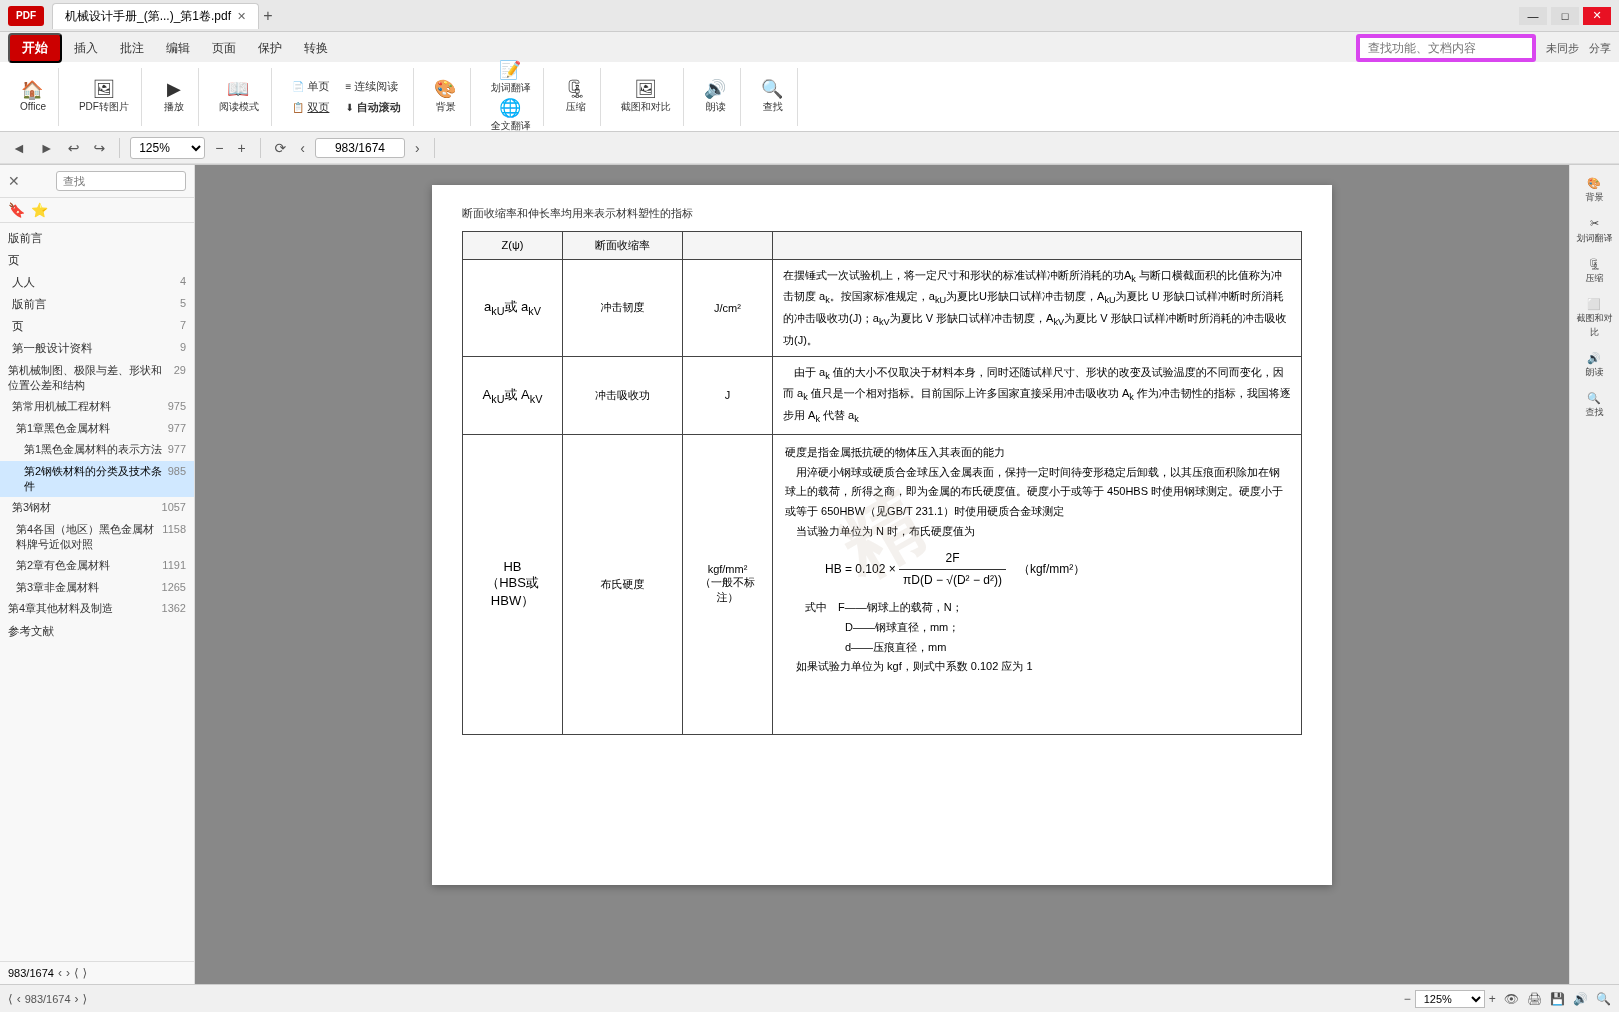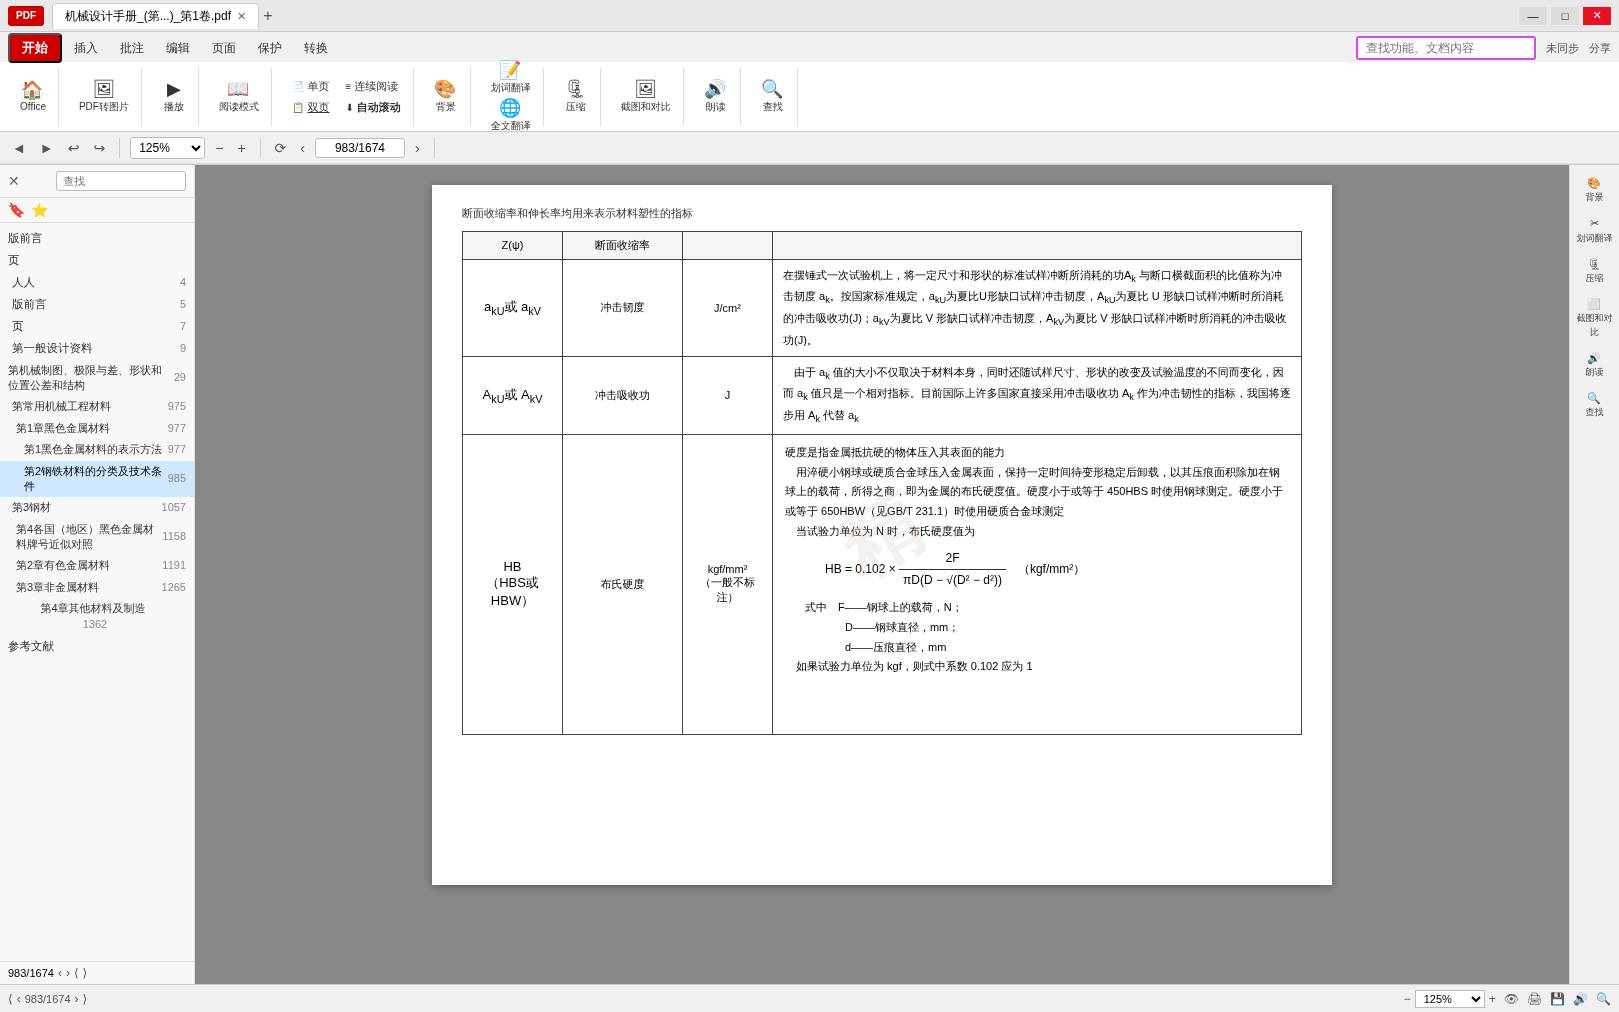--- a/index.html
+++ b/index.html
@@ -86,21 +86,21 @@
       align-items: center;
       padding: 3px 8px;
       gap: 6px;
       height: 32px;
     }
     .nav-btn { border: none; background: transparent; cursor: pointer; font-size: 14px; color: #555; padding: 2px 4px; }
     .zoom-select { border: 1px solid #bbb; background: white; padding: 2px 4px; font-size: 12px; border-radius: 3px; width: 75px; }
     .page-input { border: 1px solid #bbb; background: white; padding: 2px; font-size: 12px; text-align: center; width: 90px; border-radius: 3px; }
 
     .search-bar-input {
-      border: 2px solid #d946ef;
+      border: 4px solid #d946ef;
       background: white;
       padding: 3px 8px;
       font-size: 12px;
       border-radius: 3px;
       width: 180px;
     }
 
     
     .main-area {
       display: flex;
@@ -127,21 +127,21 @@
     .sidebar-close { cursor: pointer; font-size: 14px; color: #666; border: none; background: transparent; }
     .sidebar-search { border: 1px solid #bbb; padding: 3px 6px; font-size: 11px; width: 130px; border-radius: 3px; }
     .sidebar-icons { display: flex; gap: 6px; padding: 4px 8px; border-bottom: 1px solid #ddd; }
     .sidebar-icon-btn { border: none; background: transparent; cursor: pointer; font-size: 14px; color: #555; }
     .sidebar-toc { flex: 1; overflow-y: auto; padding: 4px 0; }
     .toc-item {
       padding: 3px 8px 3px 12px;
       cursor: pointer;
       display: flex;
       justify-content: space-between;
-      align-items: center;
+      align-items: flex-start;
       font-size: 11.5px;
       color: #333;
       line-height: 1.4;
     }
     .toc-item.active { background: #d0e8ff; color: #000; }
     .toc-item .page-num { color: #888; font-size: 11px; white-space: nowrap; margin-left: 4px; flex-shrink: 0; }
     .toc-item .title { flex: 1; }
 
     
     .pdf-area {
@@ -456,21 +456,21 @@
           <span class="page-num">1158</span>
         </div>
       <div class="toc-item" style="padding-left:16px;font-size:11px;">
           <span class="title">第2章有色金属材料</span>
           <span class="page-num">1191</span>
         </div>
       <div class="toc-item" style="padding-left:16px;font-size:11px;">
           <span class="title">第3章非金属材料</span>
           <span class="page-num">1265</span>
         </div>
-      <div class="toc-item" style="padding-left:0;font-size:11px;flex-direction:column;">
+      <div class="toc-item" style="padding-left:8px;font-size:11px;">
           <span class="title">第4章其他材料及制造</span>
           <span class="page-num">1362</span>
         </div>
       <div class="toc-item" style="padding-left:8px;">
           <span class="title">参考文献</span>
         </div>
     </div>
 
     <div style="border-top:1px solid #ddd;padding:4px 8px;display:flex;align-items:center;gap:4px;font-size:11px;">
       <span>983/1674</span>

